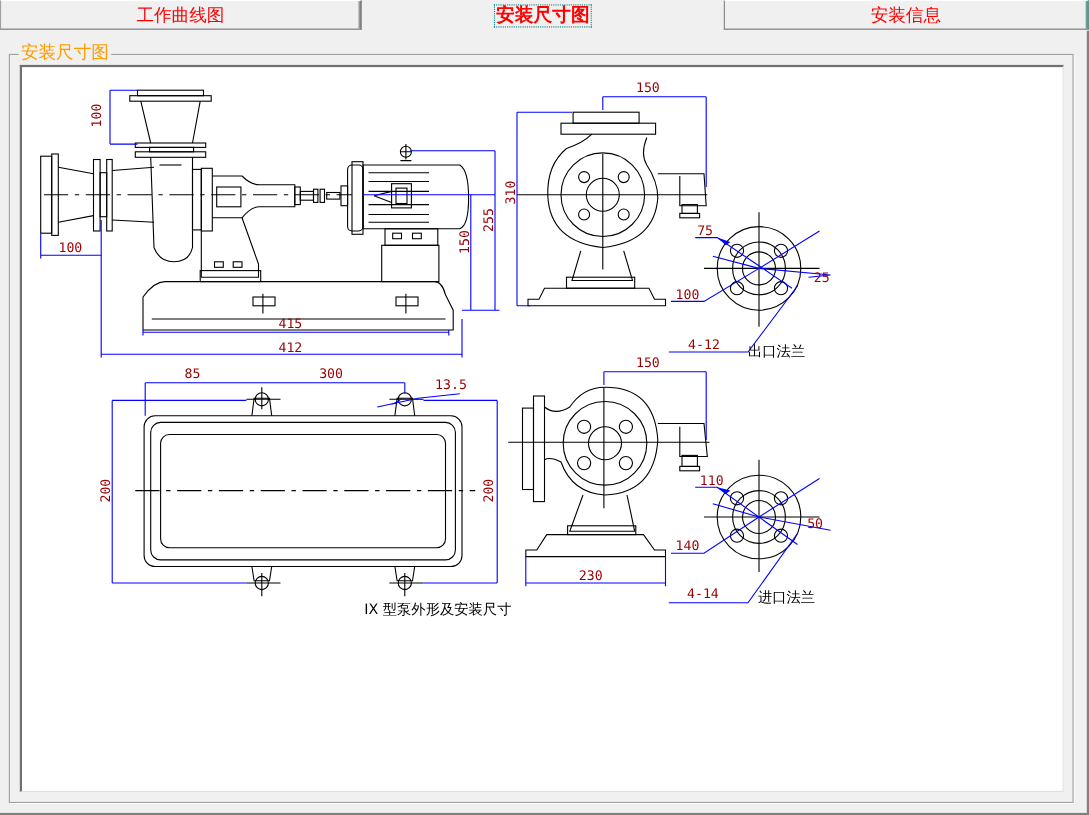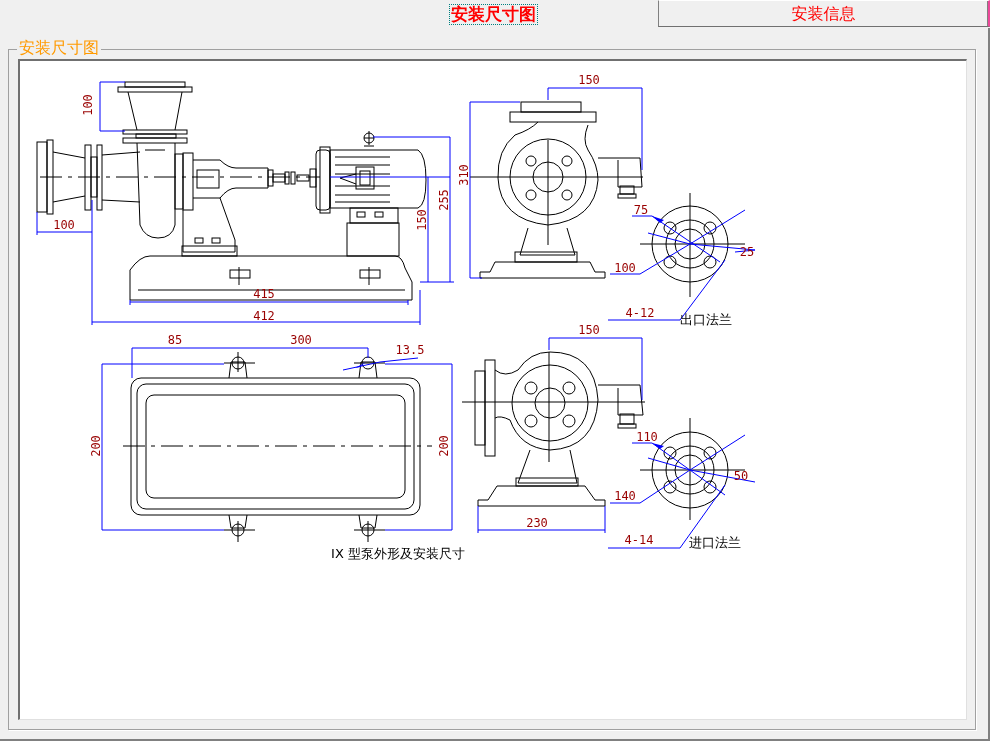--- a/index.html
+++ b/index.html
@@ -9,21 +9,21 @@
   }
   .tabbar { position: absolute; left: 0; top: 0; width: 990px; height: 30px; }
   .tab {
     position: absolute; top: 0; height: 27px; background: #f0f0f0;
     border: 1px solid #a0a0a0; border-top: 1px solid #fff; border-bottom: 1px solid #707070;
     box-sizing: border-box; text-align: center; color: #ff0000;
     font-size: 16px; line-height: 26px; cursor: pointer;
     box-shadow: inset -1px 0 0 #808080;
   }
   .tab.t1 { left: 0; width: 329px; border-right: 2px solid #808080; }
-  .tab.t3 { left: 658px; width: 332px; border-left: 1px solid #808080; border-right: 2px solid #ec4899; }
+  .tab.t3 { left: 658px; width: 332px; border-left: 1px solid #808080; border-right: 2px solid #14b8a6; }
   .tab.active {
     left: 329px; width: 329px; height: 30px; border: none; box-shadow: none; background: #f0f0f0;
   }
   .tab.active span {
     font-weight: bold; font-size: 17px; border: 1px dotted #008080; padding: 0 1px; line-height: 19px;
     display: inline-block; margin-top: 4px;
   }
   .panel {
     position: absolute; left: 0; top: 28px; width: 990px; height: 713px;
     border-right: 2px solid #808080; border-bottom: 2px solid #808080; box-sizing: border-box;
@@ -46,20 +46,21 @@
   svg text.lbl { font-family: "DejaVu Sans", sans-serif; font-size: 13px; fill: #000; }
   .k { stroke: #000; stroke-width: 1; fill: none; }
   .b { stroke: #0000ff; stroke-width: 1; fill: none; }
   .bf { fill: #0000ff; stroke: none; }
   .dash { stroke: #000; stroke-width: 1; fill: none; stroke-dasharray: 22 6 4 6; }
 </style>
 </head>
 <body>
 
 <div class="tabbar">
+  <div class="tab t1"><span>工作曲线图</span></div>
   <div class="tab active" style="position:absolute;"><span>安装尺寸图</span></div>
   <div class="tab t3"><span>安装信息</span></div>
 </div>
 
 <div class="panel"></div>
 <div class="group"></div>
 <div class="group-title">安装尺寸图</div>
 <div class="canvas-box"></div>
 
 <svg class="drawing" viewBox="0 0 990 741">

